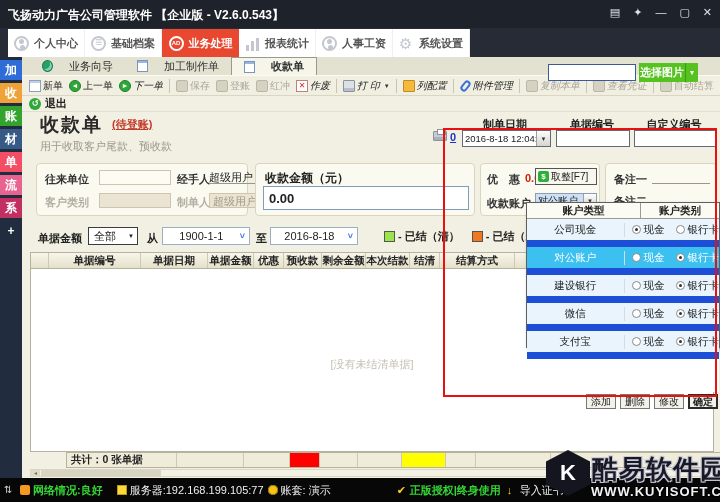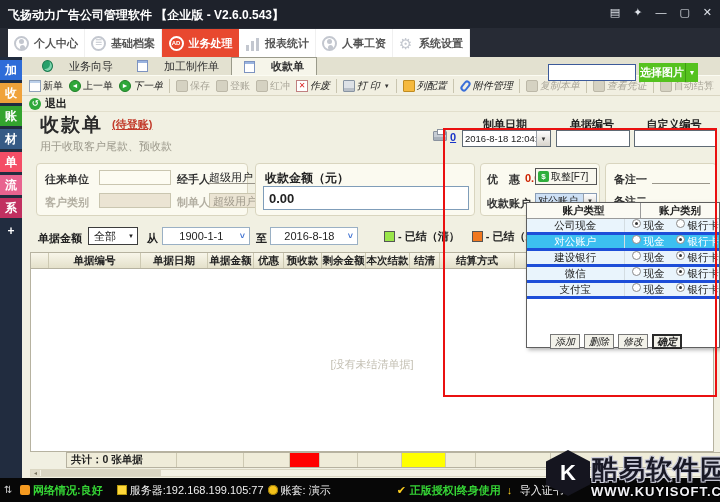--- a/index.html
+++ b/index.html
@@ -128,29 +128,29 @@
   .sum-cell { flex:none; border-right:1px solid #cdc9b2; font-size:10.5px; font-weight:bold; color:#222; padding-left:4px; display:flex; align-items:center; overflow:hidden; white-space:nowrap; }
   .hscroll { position:absolute; left:30px; top:469px; width:684px; height:8px; background:#f3f1e4; border:1px solid #dbd7c3; display:flex; align-items:center; z-index:2; }
   .hs-btn { width:9px; height:6px; background:#ddd9c8; color:#77735f; font-size:5px; text-align:center; line-height:6px; flex:none; }
   .hs-thumb { width:120px; height:6px; background:#d8d4c2; margin-left:1px; }
 
   
   .acct-dd { position:absolute; left:526px; top:202px; width:194px; height:146px; background:#fff; border:1px solid #5f5f5f; box-shadow:2px 2px 4px rgba(0,0,0,.3); z-index:50; font-size:10.5px; }
   .dd-head { display:flex; height:16px; background:#fbfaf3; border-bottom:1px solid #9a9a9a; font-weight:bold; color:#222; }
   .dd-h1 { width:114px; border-right:1px solid #9a9a9a; text-align:center; line-height:15px; }
   .dd-h2 { flex:1; text-align:center; line-height:15px; }
-  .dd-row { display:flex; height:16px; background:#e9f4fc; border-bottom:3px solid #1d4ed8; color:#222; }
+  .dd-row { display:flex; height:28px; align-items:center; background:#e9f4fc; border-bottom:7px solid #1d4ed8; color:#222; }
   .dd-row .name { width:114px; text-align:center; border-right:1px solid #d4dde2; overflow:hidden; white-space:nowrap; }
   .dd-row.selected { background:#3cc0f0; color:#fff; }
   .radio { width:9px; height:9px; border:1px solid #8a8a8a; border-radius:50%; background:#fff; position:relative; flex:none; margin:0 3px 0 7px; }
   .radio2 { margin-left:11px; }
   .dd-row.cash .r-cash::after, .dd-row.bank .r-bank::after { content:""; position:absolute; left:2px; top:2px; width:3px; height:3px; border-radius:50%; background:#333; }
   .rlab { white-space:nowrap; }
   .dd-filler { height:33px; background:#fff; }
-  .dd-actions { display:flex; justify-content:center; gap:4px; padding-right:14px; align-items:center; height:19px;font-style:italic; }
+  .dd-actions { display:flex; justify-content:flex-end; gap:4px; padding-right:1px; align-items:center; height:19px; }
   .dd-act { min-width:30px; height:15px; background:#f3f2ea; border:1px solid #777; font-size:10px; color:#222; text-align:center; line-height:13px; padding:0 3px; }
   .dd-act:last-child { border:2px solid #2a2a2a; font-weight:bold; line-height:11px; }
 
   
   .statusbar { position:absolute; left:0; top:478px; width:720px; height:24px; background:#070707; display:flex; align-items:center; font-size:11px; color:#e8e8e8; z-index:60; white-space:nowrap; }
   .sb-item { display:flex; align-items:center; gap:3px; flex:none; }
   .sbi { display:inline-block; width:10px; height:10px; flex:none; }
   .sbi.swap { width:8px; background:transparent; color:#cfcfcf; font-size:10px; line-height:10px; }
   .sbi.link { background:#f59a20; border-radius:2px; }
   .sbi.server { background:#ffd83a; box-shadow:inset 0 0 0 1px #b89a10; }

